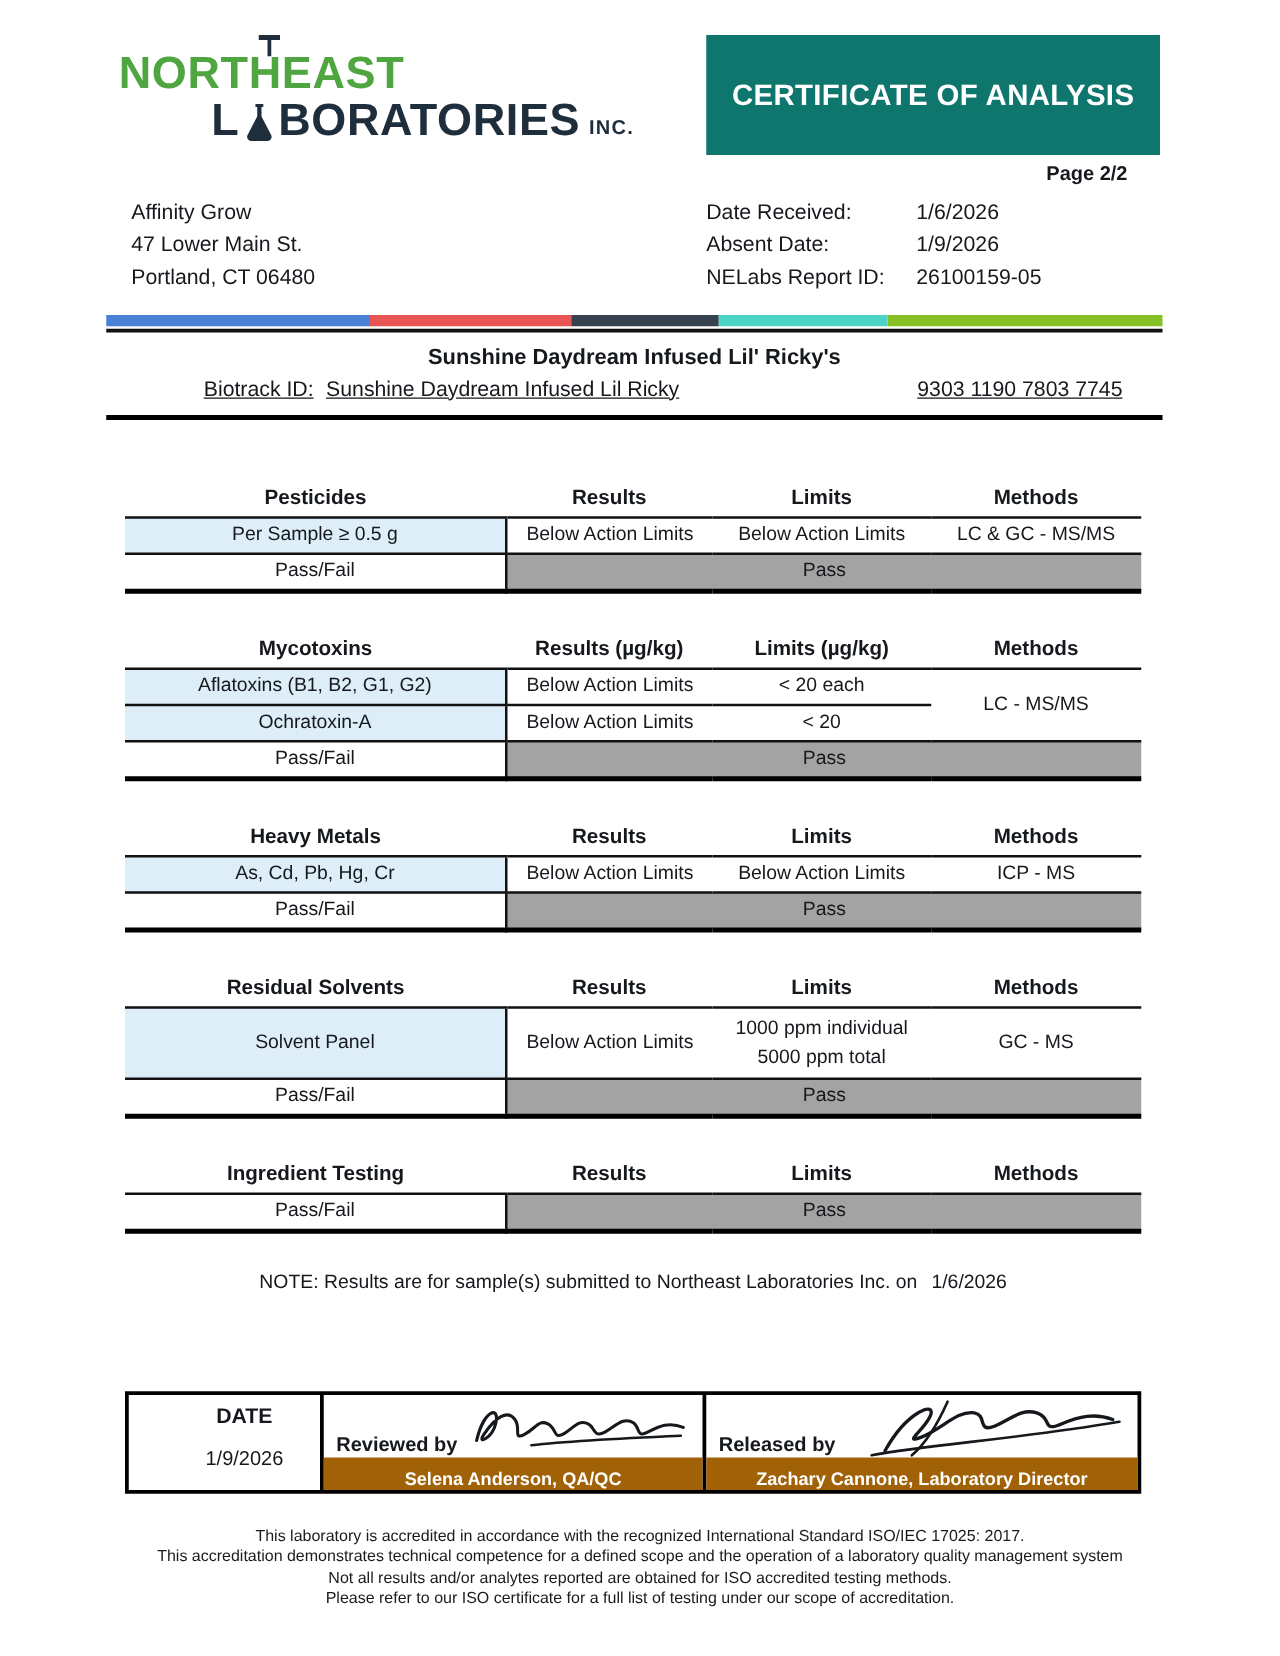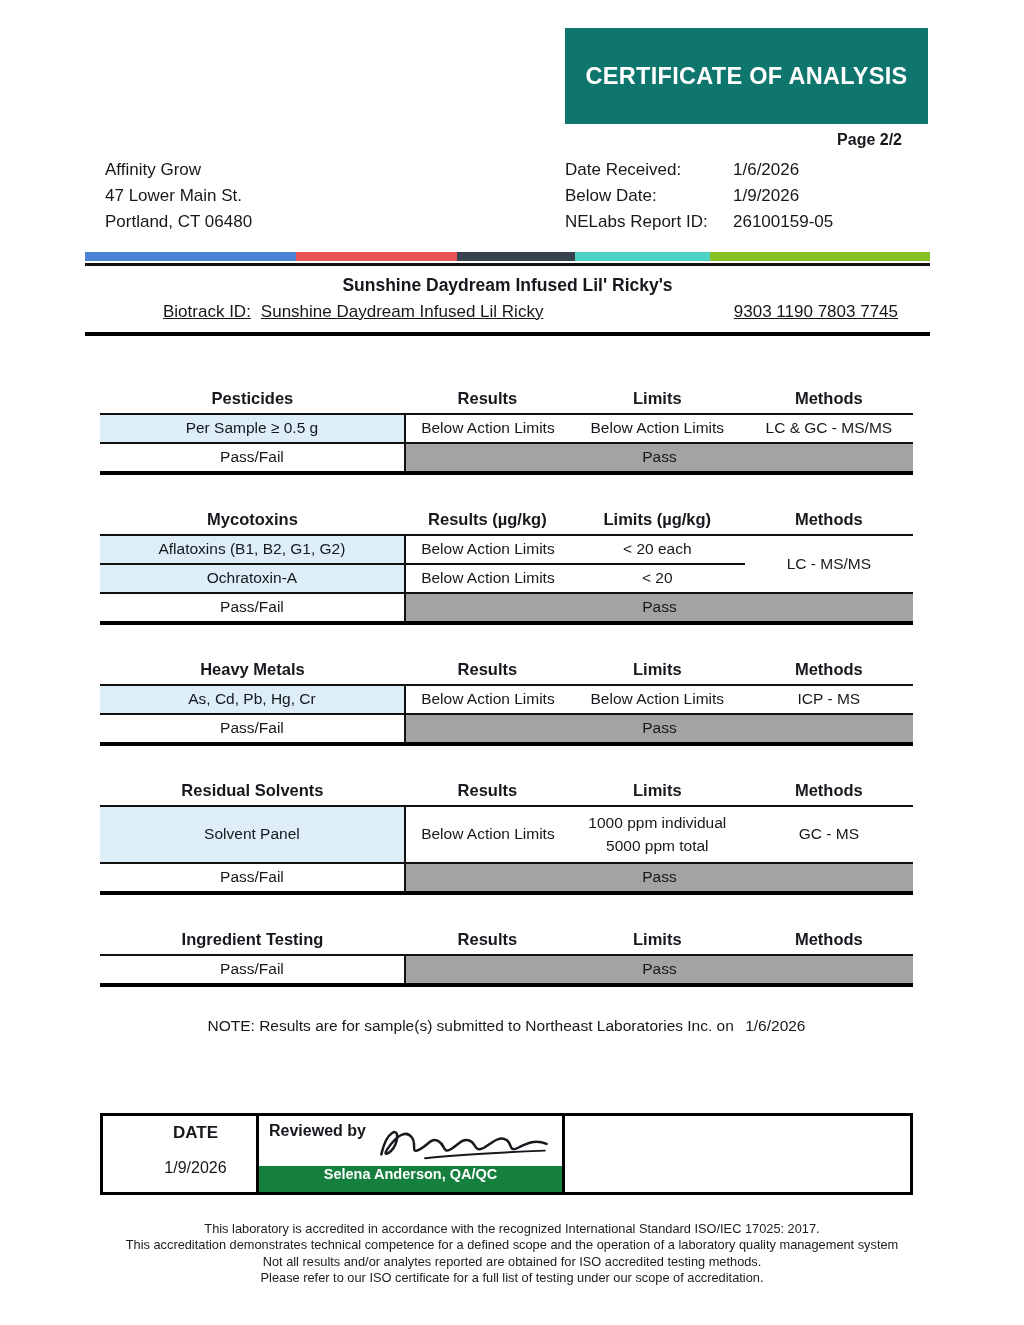--- a/index.html
+++ b/index.html
@@ -66,58 +66,71 @@
   .note-date { margin-left:7px; display:inline-block; }
 
   
   .signoff { margin-top:78px; display:flex; border:3px solid #000; height:82px; }
   .sig-date { width:156px; border-right:3px solid #000; display:flex; flex-direction:column; align-items:center;padding-left:32px; }
   .sig-date .d-label { font-weight:bold; font-size:17px; margin-top:7px; }
   .sig-date .d-value { font-size:16px; margin-top:16px; }
   .sig-cell { position:relative; display:flex; flex-direction:column; }
   .sig-reviewed { width:306px; border-right:3px solid #000; }
   .sig-released { flex:1; }
-  .sig-top { flex:1; display:flex; padding:6px 0 0 10px; overflow:hidden; }
+  .sig-top { flex:1; display:flex; padding:6px 0 0 10px; overflow:hidden;align-items:flex-end; }
   .sig-top .s-label { font-weight:bold; font-size:16px; white-space:nowrap; }
   .sig-top svg { margin-left:2px; margin-top:-4px; }
-  .sig-bar { height:26px; background:#15803d; display:flex; align-items:flex-start; justify-content:center; }
+  .sig-bar { height:26px; background:#a16207; display:flex; align-items:flex-end; justify-content:center; }
   .sig-bar span { color:#fff; font-weight:bold; font-size:14.5px; }
 
   
   .accreditation { margin-top:26px; text-align:center; font-size:12.8px; line-height:16.6px; color:#1b1b1b; }
 
   .sig-stroke { fill:none; stroke:#15181c; stroke-linecap:round; }
 </style>
 </head>
 <body>
 
 <div class="page">
 
   <div class="top-row">
+    <div class="logo-block">
+      <div class="burette-top"></div>
+      <div class="burette-stem"></div>
+      <div class="logo-line1">NORTHEAST</div>
+      <div class="logo-line2">
+        <span>L</span>
+        <svg class="flask-svg" width="27" height="33" viewBox="0 0 30 34">
+          <path d="M11.5 0 h7 v2.6 h-1.6 v8.4 l8.6 16.6 a3.6 3.6 0 0 1 -3.2 5.2 H7.7 a3.6 3.6 0 0 1 -3.2 -5.2 L13.1 11 V2.6 h-1.6 z" fill="#1f2e3d"></path>
+        </svg>
+        <span>BORATORIES</span>
+        <span class="logo-suffix">INC.</span>
+      </div>
+    </div>
     <div class="banner-col">
       <div class="coa-banner">
         <span>CERTIFICATE OF ANALYSIS</span>
       </div>
       <div class="page-label">Page 2/2</div>
     </div>
   </div>
 
   <div class="info-row">
     <div class="client">
       <div>Affinity Grow</div>
       <div>47 Lower Main St.</div>
       <div>Portland, CT 06480</div>
     </div>
     <div class="meta">
       <div class="meta-row">
         <span class="meta-label">Date Received:</span>
         <span class="meta-value">1/6/2026</span>
       </div>
       <div class="meta-row">
-        <span class="meta-label">Below Date:</span>
+        <span class="meta-label">Absent Date:</span>
         <span class="meta-value">1/9/2026</span>
       </div>
       <div class="meta-row">
         <span class="meta-label">NELabs Report ID:</span>
         <span class="meta-value">26100159-05</span>
       </div>
     </div>
   </div>
 
   <div class="wide">
@@ -302,20 +315,33 @@
           <span class="s-label">Reviewed by</span>
           <svg width="190" height="50" viewBox="0 0 200 52">
             <path class="sig-stroke" stroke-width="2.6" d="M14 38 C20 12 34 8 30 24 C27 36 14 42 20 33 C30 18 40 12 46 20 C52 27 44 38 54 33 C64 28 66 20 74 24 C82 28 78 38 88 32 C96 27 100 20 108 24 C114 27 112 36 122 31 C132 25 138 18 146 23 C152 27 148 36 158 31 C168 26 176 22 188 27"></path>
             <path class="sig-stroke" stroke-width="2" d="M60 42 C95 38 140 36 186 34"></path>
           </svg>
         </div>
         <div class="sig-bar">
           <span>Selena Anderson, QA/QC</span>
         </div>
       </div>
+      <div class="sig-cell sig-released">
+        <div class="sig-top">
+          <span class="s-label">Released by</span>
+          <svg width="235" height="50" viewBox="0 0 250 56">
+            <path class="sig-stroke" stroke-width="3" d="M36 50 C56 14 84 4 76 20 C70 32 52 44 68 38 C88 30 100 14 116 16 C128 18 118 34 134 28 C150 21 158 12 172 16 C186 20 176 34 194 26 C210 19 224 16 240 22"></path>
+            <path class="sig-stroke" stroke-width="2.4" d="M24 54 C80 44 150 40 246 24"></path>
+            <path class="sig-stroke" stroke-width="2.4" d="M92 6 C84 24 74 42 60 54"></path>
+          </svg>
+        </div>
+        <div class="sig-bar">
+          <span>Zachary Cannone, Laboratory Director</span>
+        </div>
+      </div>
     </div>
   </div>
 
   <div class="accreditation">
     <div>This laboratory is accredited in accordance with the recognized International Standard ISO/IEC 17025: 2017.</div>
     <div>This accreditation demonstrates technical competence for a defined scope and the operation of a laboratory quality management system</div>
     <div>Not all results and/or analytes reported are obtained for ISO accredited testing methods.</div>
     <div>Please refer to our ISO certificate for a full list of testing under our scope of accreditation.</div>
   </div>
 

